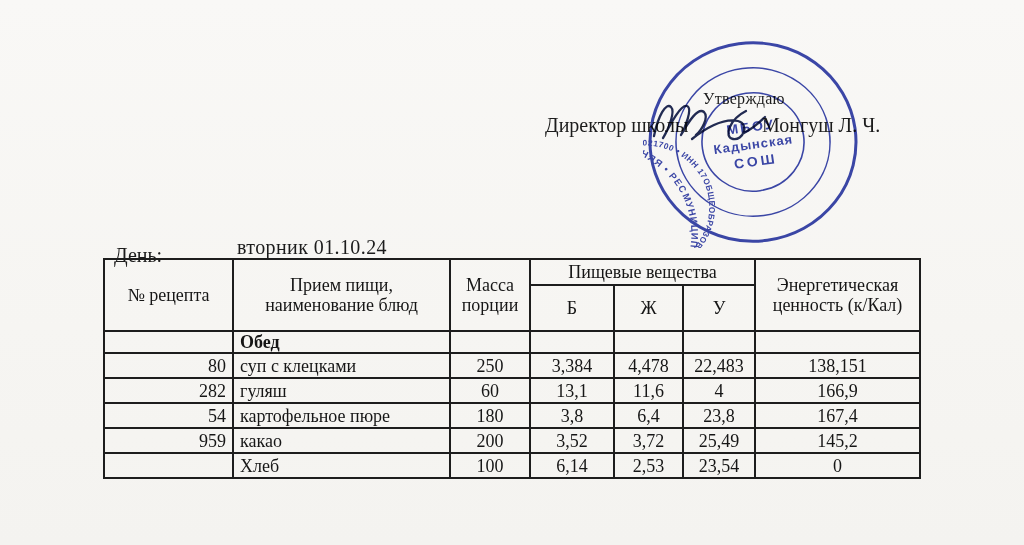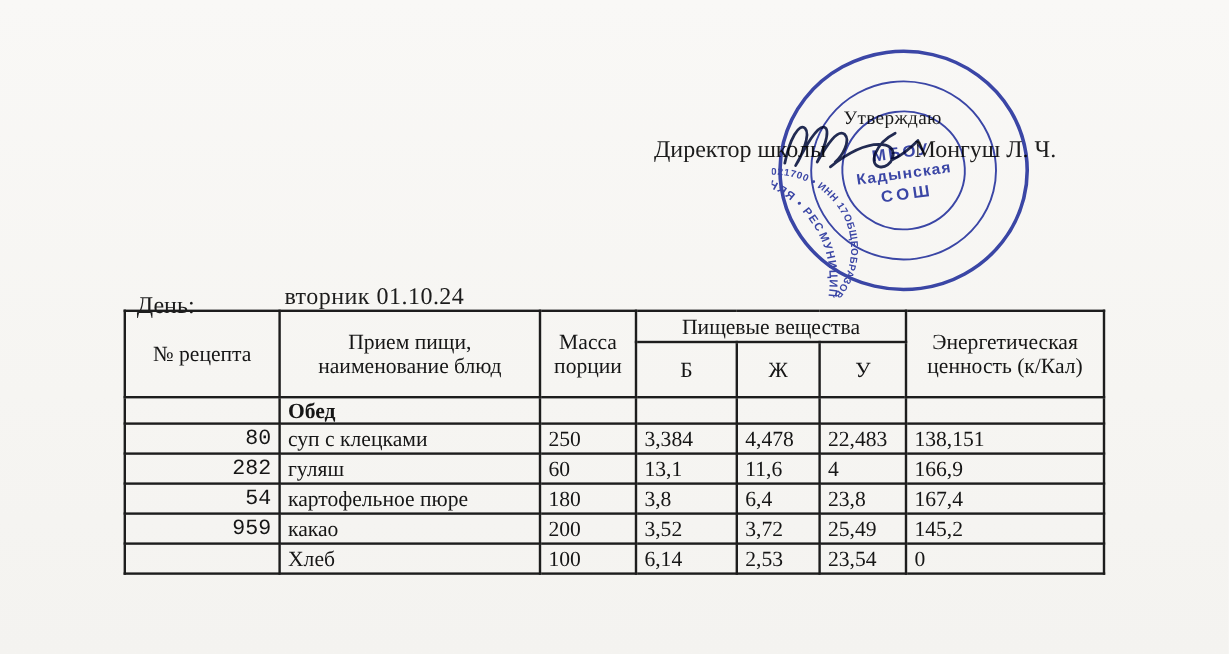--- a/index.html
+++ b/index.html
@@ -52,23 +52,23 @@
     border: 2px solid #1d1d1d;
     padding: 0 6px;
     line-height: 1.12;
     overflow: hidden;
   }
   table.menu th { font-weight: normal; text-align: center; vertical-align: middle; }
   tr.h1 th { height: 26px; }
   tr.h2 th { height: 46px; }
   tr.section-row td { height: 22px; }
   tr.data-row td { height: 25px; }
-  td.recipe { text-align: right; padding-right: 9px; font-family: Liberation Mono, monospace; }
+  td.recipe { text-align: right; padding-right: 9px; }
   td.dish   { text-align: left;  padding-left: 9px; }
-  td.mass, td.b, td.zh, td.u, td.energy { text-align: left; }
+  td.mass, td.b, td.zh, td.u, td.energy { text-align: center; }
   .bold { font-weight: bold; }
 
   
   .stamp text { font-family: "Liberation Sans", "DejaVu Sans", sans-serif; fill: #2b38a6; }
   .ring-outer { font-size: 9.6px; font-weight: bold; letter-spacing: 1.1px; }
   .ring-inner { font-size: 8.4px; font-weight: bold; letter-spacing: .5px; }
   .center-l1 { font-size: 14px; font-weight: bold; letter-spacing: 2px; }
   .center-l2 { font-size: 13px; font-weight: bold; letter-spacing: 1px; }
   .center-l3 { font-size: 14px; font-weight: bold; letter-spacing: 3px; }
 </style>

